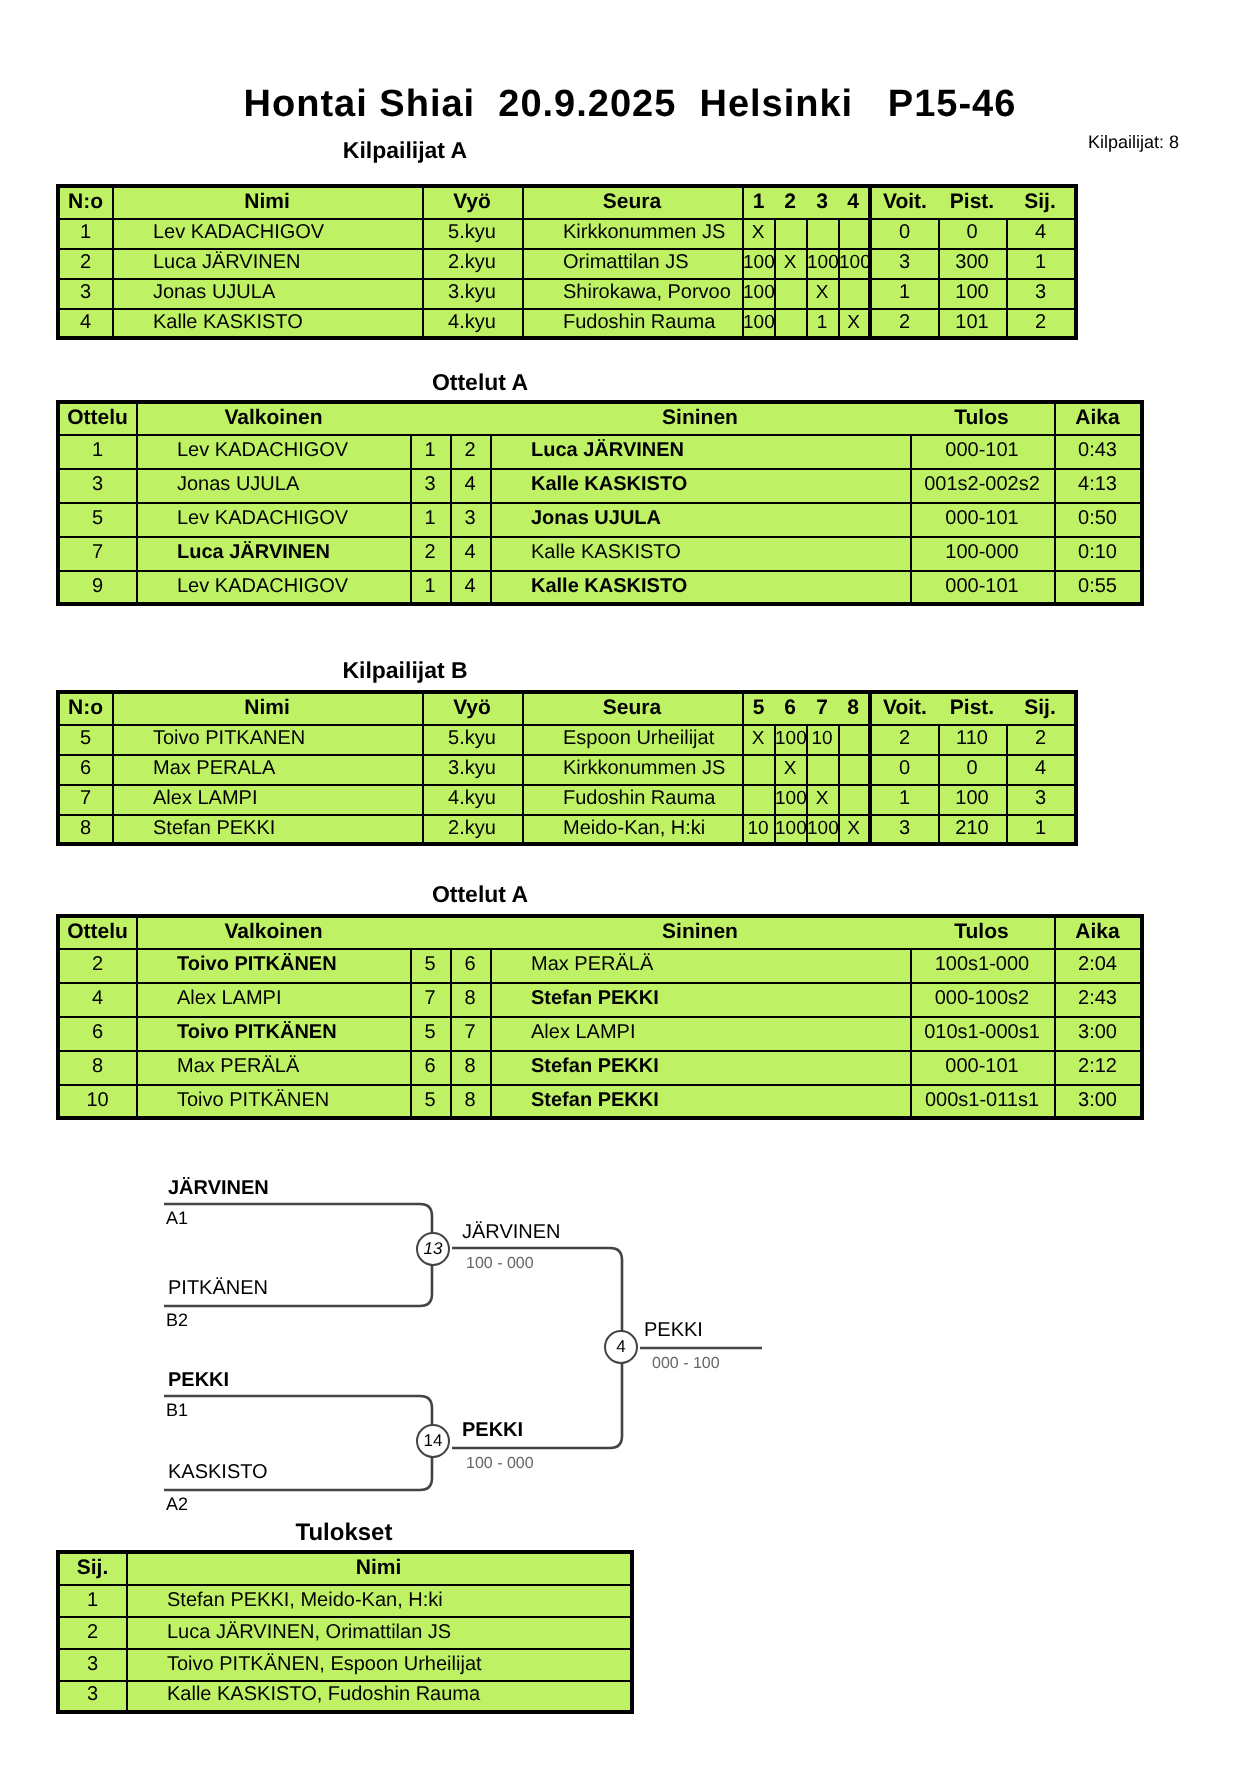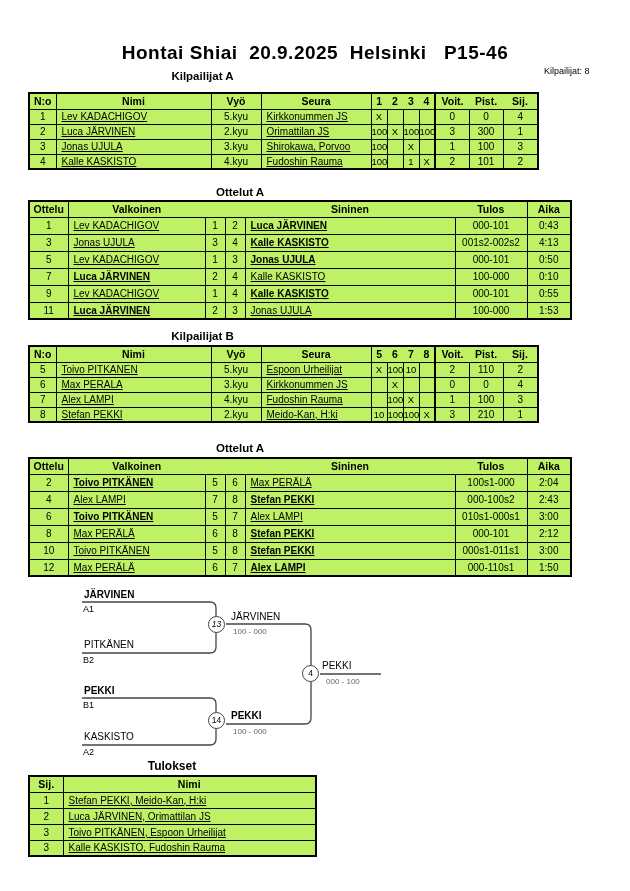--- a/index.html
+++ b/index.html
@@ -13,21 +13,21 @@
   .note{top:66px;left:544px;font-size:9px;}
   .sec{font-weight:bold;font-size:11.5px;text-align:center;}
   .sec.small{font-size:12px;}
 
   table{position:absolute;border-collapse:collapse;table-layout:fixed;
     border:2px solid #000000;background:#bef264;}
   th,td{border:1px solid #000;padding:0;overflow:hidden;white-space:nowrap;
     vertical-align:middle;}
   th{font-size:10.5px;font-weight:bold;text-align:center;}
   td{font-size:10px;text-align:center;}
-  td.l{text-align:left;padding-left:5px;text-decoration:underline;}
+  td.l{text-align:left;padding-left:20px;}
   td.sc{font-size:9.5px;}
   .thick{border-left:2px solid #000 !important;}
   th.nb{border-left:none;border-right:none;}
   th.nbl{border-left:none;}
   th.nbr{border-right:none;}
   .w{font-weight:bold;}
 
   .kt tr{height:15px;}  .kt thead tr{height:16px;}
   .mt tr{height:17px;}  .mt thead tr{height:16px;}
   .rt tr{height:16px;}  .rt thead tr{height:16px;}
@@ -194,29 +194,20 @@
     </tr>
     <tr>
       <td>9</td>
       <td class="l">Lev KADACHIGOV</td>
       <td>1</td>
       <td>4</td>
       <td class="l w">Kalle KASKISTO</td>
       <td>000-101</td>
       <td>0:55</td>
     </tr>
-    <tr>
-      <td>11</td>
-      <td class="l w">Luca JÄRVINEN</td>
-      <td>2</td>
-      <td>3</td>
-      <td class="l">Jonas UJULA</td>
-      <td>100-000</td>
-      <td>1:53</td>
-    </tr>
   </tbody>
 </table>
 
 <div class="abs sec" style="top:330px;left:30px;width:345px;">Kilpailijat B</div>
 <table class="kt" style="top:345px;left:28px;width:509px;">
   <colgroup>
       <col style="width:27px">
       <col style="width:155px">
       <col style="width:50px">
       <col style="width:110px">
@@ -360,29 +351,20 @@
     </tr>
     <tr>
       <td>10</td>
       <td class="l">Toivo PITKÄNEN</td>
       <td>5</td>
       <td>8</td>
       <td class="l w">Stefan PEKKI</td>
       <td>000s1-011s1</td>
       <td>3:00</td>
     </tr>
-    <tr>
-      <td>12</td>
-      <td class="l">Max PERÄLÄ</td>
-      <td>6</td>
-      <td>7</td>
-      <td class="l w">Alex LAMPI</td>
-      <td>000-110s1</td>
-      <td>1:50</td>
-    </tr>
   </tbody>
 </table>
 
 <div class="bracket">
   <svg width="630" height="195" viewBox="0 0 630 195">
     <path d="M82,17 H210 Q216,17 216,23 V62 Q216,68 210,68 H82" fill="none" stroke="#444" stroke-width="1.3"></path>
     <path d="M82,113 H210 Q216,113 216,119 V154 Q216,160 210,160 H82" fill="none" stroke="#444" stroke-width="1.3"></path>
     <path d="M226,39 H305 Q311,39 311,45 V133 Q311,139 305,139 H226" fill="none" stroke="#444" stroke-width="1.3"></path>
     <path d="M320,89 H381" fill="none" stroke="#444" stroke-width="1.3"></path>
   </svg>

